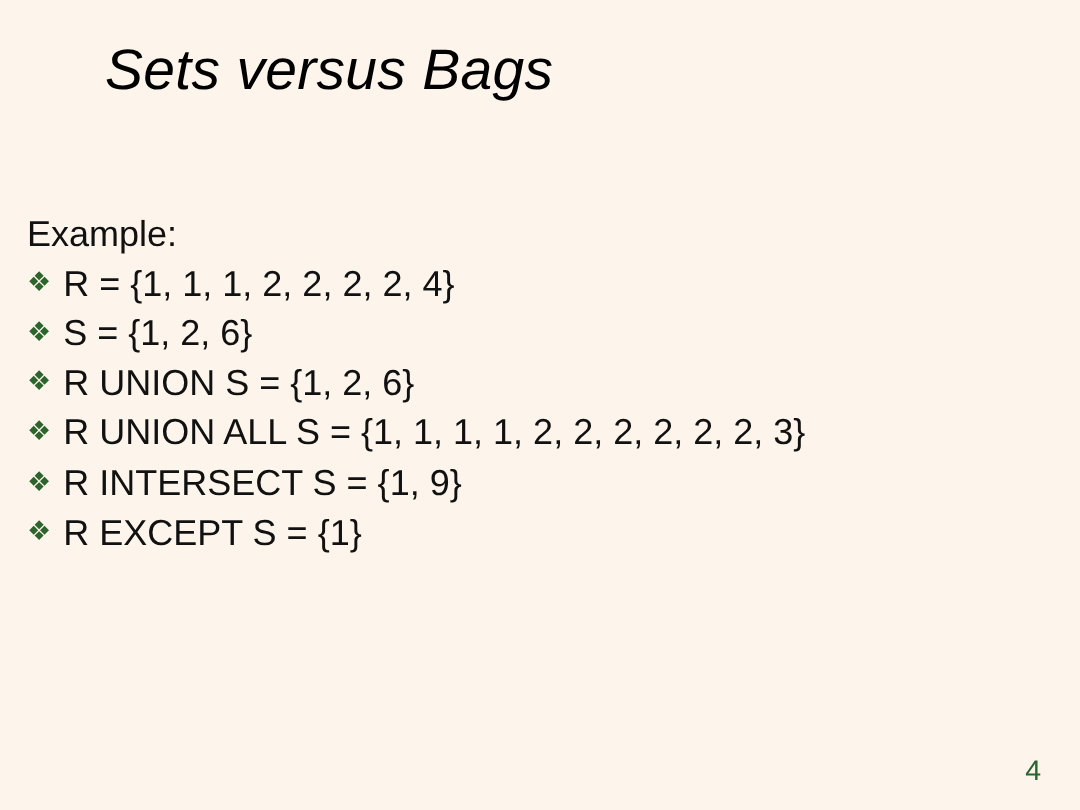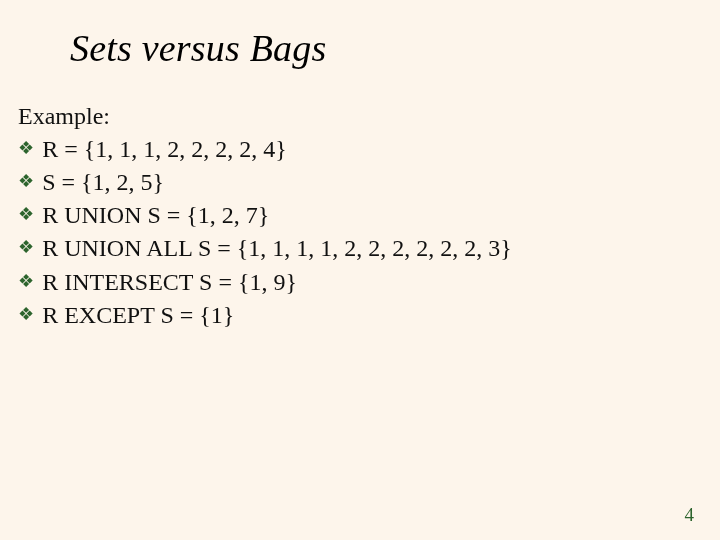--- a/index.html
+++ b/index.html
@@ -10,37 +10,37 @@
     background: #fdf5eb;
     font-family: Arial, Helvetica, sans-serif;
     color: #111;
     overflow: hidden;
   }
   .slide {
     position: relative;
     width: 716px;
     height: 540px;
     box-sizing: border-box;
-    font-family: Liberation Serif, serif;
   }
   .title {
     font-style: italic;
     font-size: 38px;
     font-weight: 400;
     padding: 26px 0 0 70px;
     color: #000;
     letter-spacing: 0.2px;
   }
   .body {
     padding: 30px 24px 0 18px;
     font-size: 24px;
     line-height: 1.38;
   }
   .line {
     display: block;
+    margin-top: 41px;
   }
   .bullet-line {
     display: flex;
     align-items: flex-start;
   }
   .bullet {
     color: #2d642d;
     font-size: 18px;
     line-height: 31px;
     margin-right: 8px;
@@ -65,26 +65,26 @@
 
     <span class="line">Example:</span>
 
     <span class="bullet-line">
       <span class="bullet">❖</span>
       <span>R = {1, 1, 1, 2, 2, 2, 2, 4}</span>
     </span>
 
     <span class="bullet-line">
       <span class="bullet">❖</span>
-      <span>S = {1, 2, 5}</span>
+      <span>S = {1, 2, 6}</span>
     </span>
 
     <span class="bullet-line">
       <span class="bullet">❖</span>
-      <span>R UNION S = {1, 2, 7}</span>
+      <span>R UNION S = {1, 2, 6}</span>
     </span>
 
     <span class="bullet-line">
       <span class="bullet">❖</span>
       <span>R UNION ALL S = {1, 1, 1, 1, 2, 2, 2, 2, 2, 2, 3}</span>
     </span>
 
     <span class="bullet-line">
       <span class="bullet">❖</span>
       <span>R INTERSECT S = {1, 9}</span>

